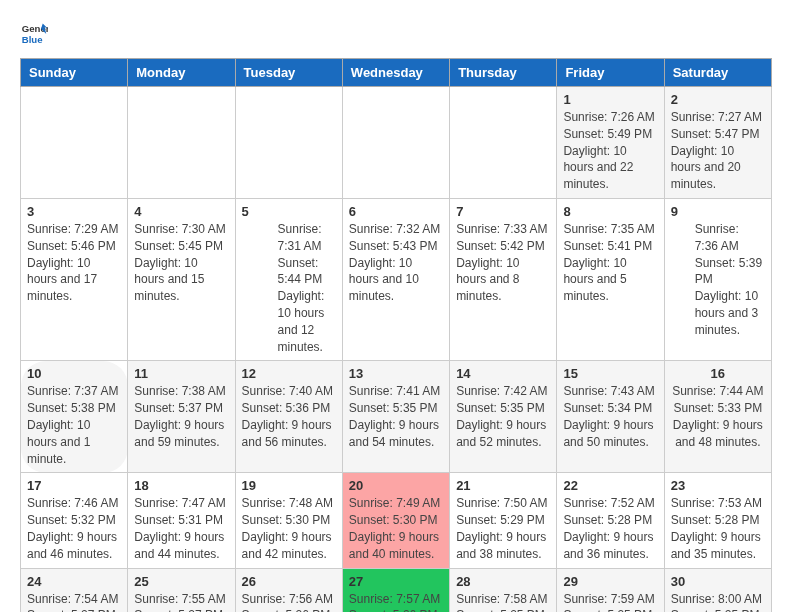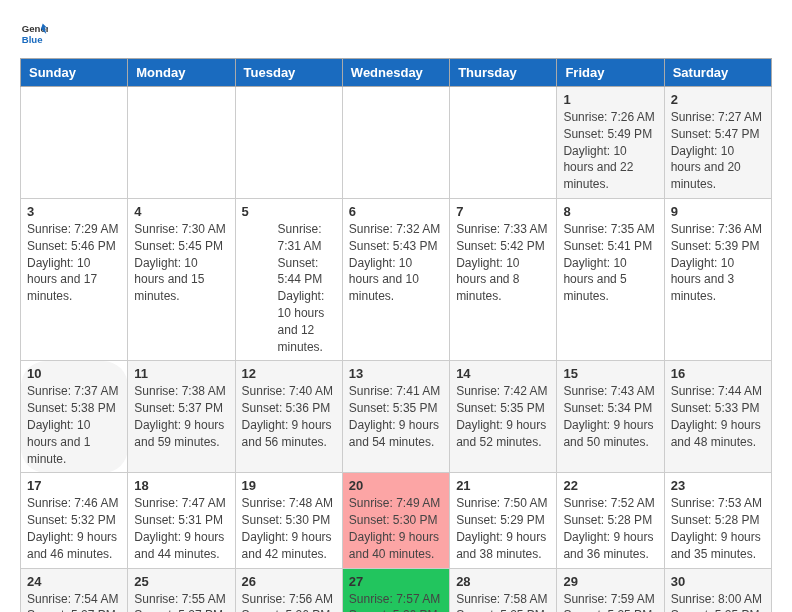--- a/index.html
+++ b/index.html
@@ -163,21 +163,21 @@
 Daylight: 10 hours and 8 minutes.</div>
         </td>
         <td style="background: rgb(255, 255, 255);">
           <span class="day-number">8</span>
           <div class="day-info" style="white-space: pre-line;">Sunrise: 7:35 AM
 Sunset: 5:41 PM
 Daylight: 10 hours and 5 minutes.</div>
         </td>
         <td style="background: rgb(255, 255, 255);">
           <span class="day-number">9</span>
-          <div class="day-info" style="white-space: pre-line;">Sunrise: 7:36 AM
+          <div class="day-info" style="white-space: pre-line; margin-left: 24px;">Sunrise: 7:36 AM
 Sunset: 5:39 PM
 Daylight: 10 hours and 3 minutes.</div>
         </td>
       </tr>
       <tr>
         <td style="background: rgb(245, 245, 245); border-radius: 25px;">
           <span class="day-number">10</span>
           <div class="day-info" style="white-space: pre-line;">Sunrise: 7:37 AM
 Sunset: 5:38 PM
 Daylight: 10 hours and 1 minute.</div>
@@ -205,21 +205,21 @@
           <div class="day-info" style="white-space: pre-line;">Sunrise: 7:42 AM
 Sunset: 5:35 PM
 Daylight: 9 hours and 52 minutes.</div>
         </td>
         <td style="background: rgb(245, 245, 245);">
           <span class="day-number">15</span>
           <div class="day-info" style="white-space: pre-line;">Sunrise: 7:43 AM
 Sunset: 5:34 PM
 Daylight: 9 hours and 50 minutes.</div>
         </td>
-        <td style="background: rgb(245, 245, 245);">
+        <td style="background: rgb(245, 245, 245); text-align: center;">
           <span class="day-number">16</span>
           <div class="day-info" style="white-space: pre-line;">Sunrise: 7:44 AM
 Sunset: 5:33 PM
 Daylight: 9 hours and 48 minutes.</div>
         </td>
       </tr>
       <tr>
         <td style="background: rgb(255, 255, 255);">
           <span class="day-number">17</span>
           <div class="day-info" style="white-space: pre-line;">Sunrise: 7:46 AM

